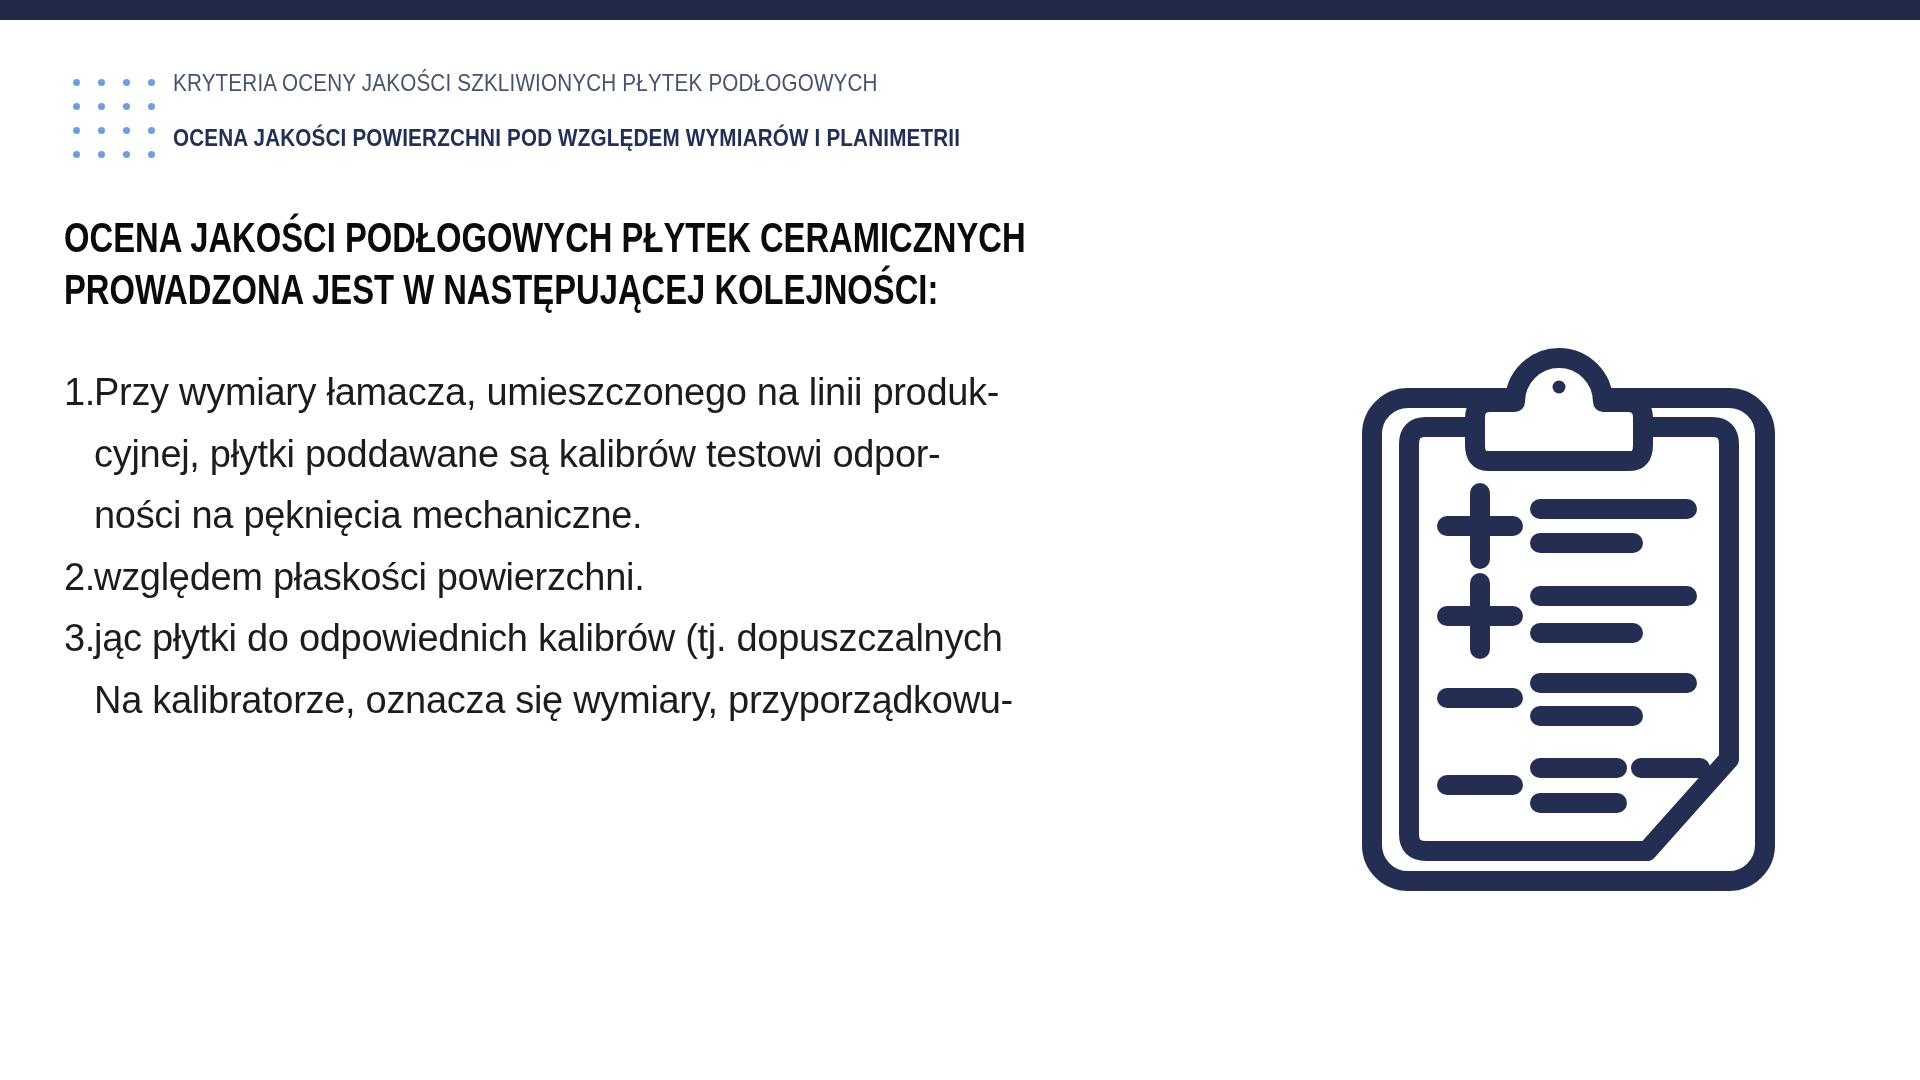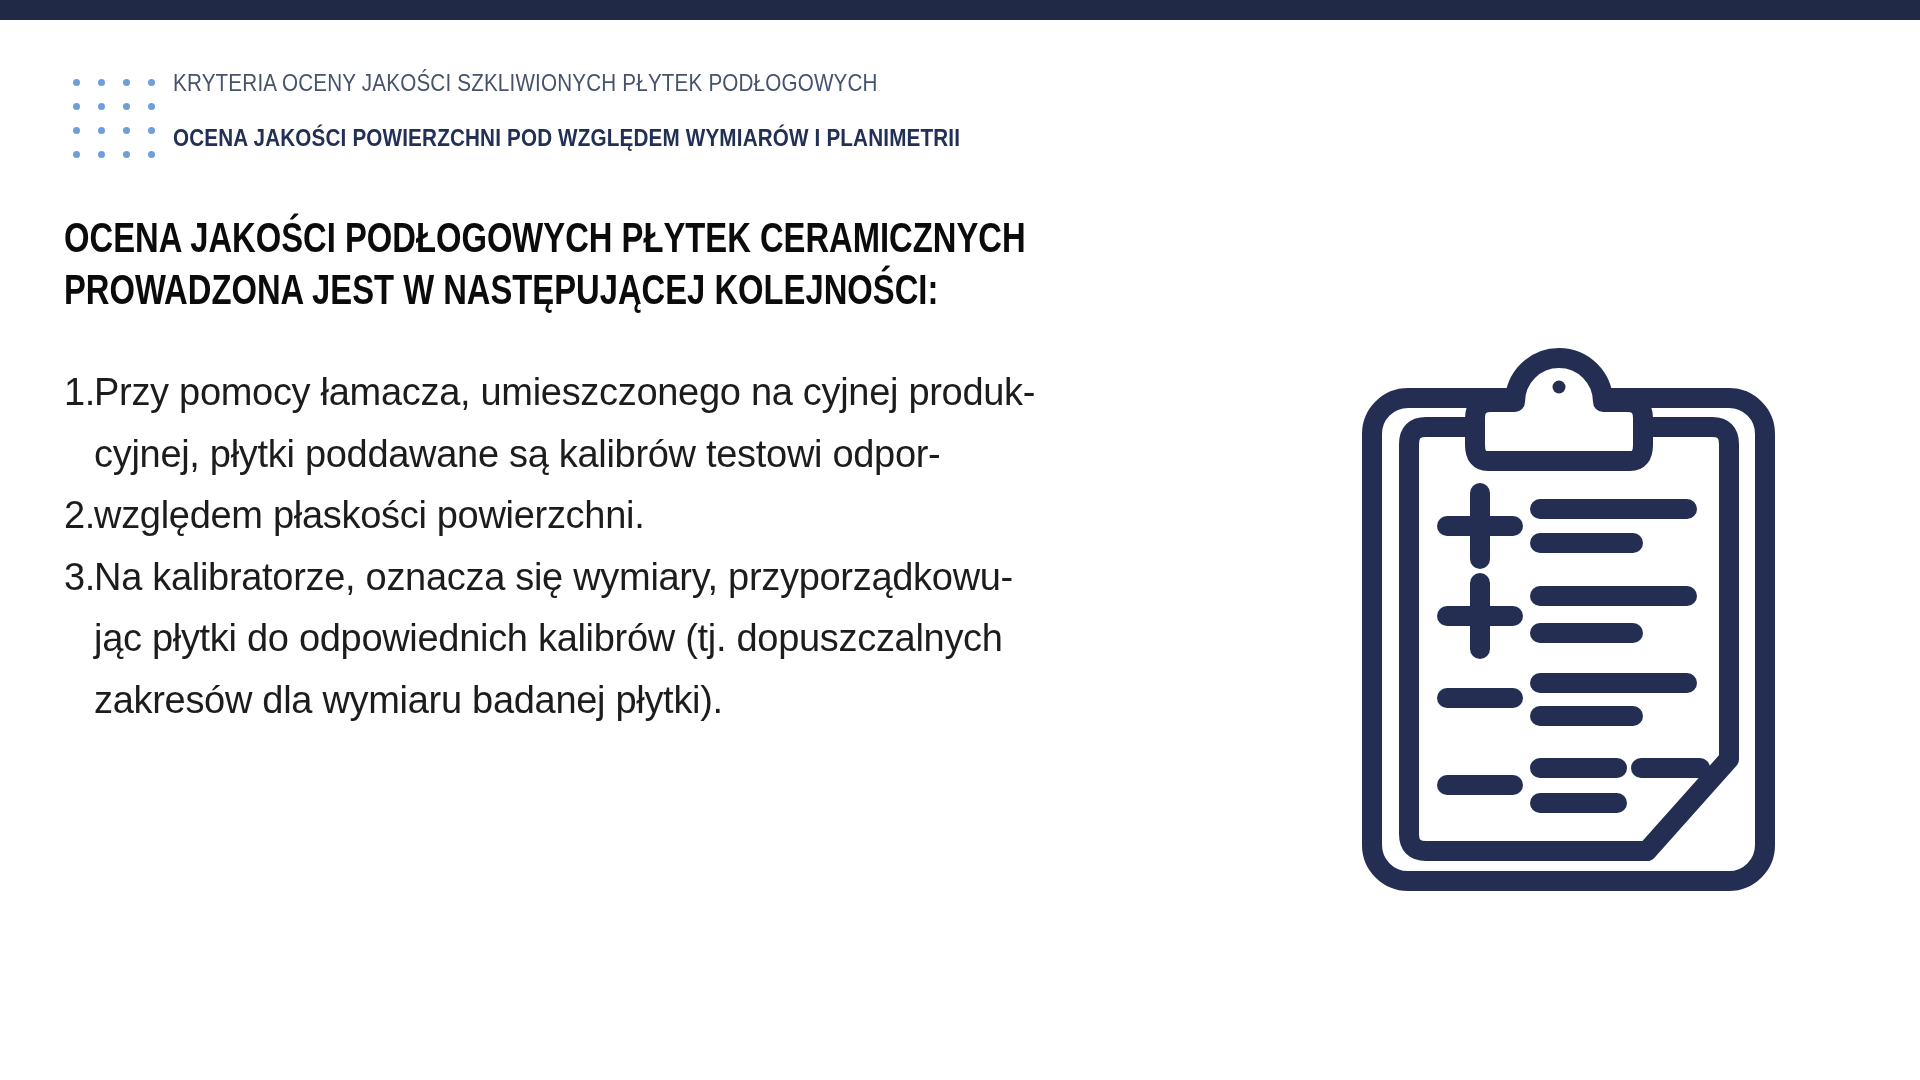--- a/index.html
+++ b/index.html
@@ -119,36 +119,36 @@
 
 <h1 class="main-heading">
   <span class="heading-line">OCENA JAKOŚCI PODŁOGOWYCH PŁYTEK CERAMICZNYCH</span>
   <span class="heading-line">PROWADZONA JEST W NASTĘPUJĄCEJ KOLEJNOŚCI:</span>
 </h1>
 
 <div class="steps-list">
   <div class="step-item">
     <span class="step-num">1.</span>
     <span class="step-lines">
-      <span class="step-line">Przy pomocy łamacza, umieszczonego na cyjnej produk-</span>
+      <span class="step-line">Przy wymiary łamacza, umieszczonego na linii produk-</span>
       <span class="step-line">cyjnej, płytki poddawane są kalibrów testowi odpor-</span>
+      <span class="step-line">ności na pęknięcia mechaniczne.</span>
     </span>
   </div>
   <div class="step-item">
     <span class="step-num">2.</span>
     <span class="step-lines">
       <span class="step-line">względem płaskości powierzchni.</span>
     </span>
   </div>
   <div class="step-item">
     <span class="step-num">3.</span>
     <span class="step-lines">
+      <span class="step-line">jąc płytki do odpowiednich kalibrów (tj. dopuszczalnych</span>
       <span class="step-line">Na kalibratorze, oznacza się wymiary, przyporządkowu-</span>
-      <span class="step-line">jąc płytki do odpowiednich kalibrów (tj. dopuszczalnych</span>
-      <span class="step-line">zakresów dla wymiaru badanej płytki).</span>
     </span>
   </div>
 </div>
 
 <div class="clipboard-icon-wrap">
   <svg viewBox="0 0 415 560" xmlns="http://www.w3.org/2000/svg">
 
     <rect class="icon-stroke" x="10" y="60" width="393" height="483" rx="36"></rect>
 
     <path class="icon-stroke" d="M 64 89 L 350 89 Q 367 89 367 106 L 367 421 L 285 513 L 64 513 Q 47 513 47 496 L 47 106 Q 47 89 64 89 Z"></path>

